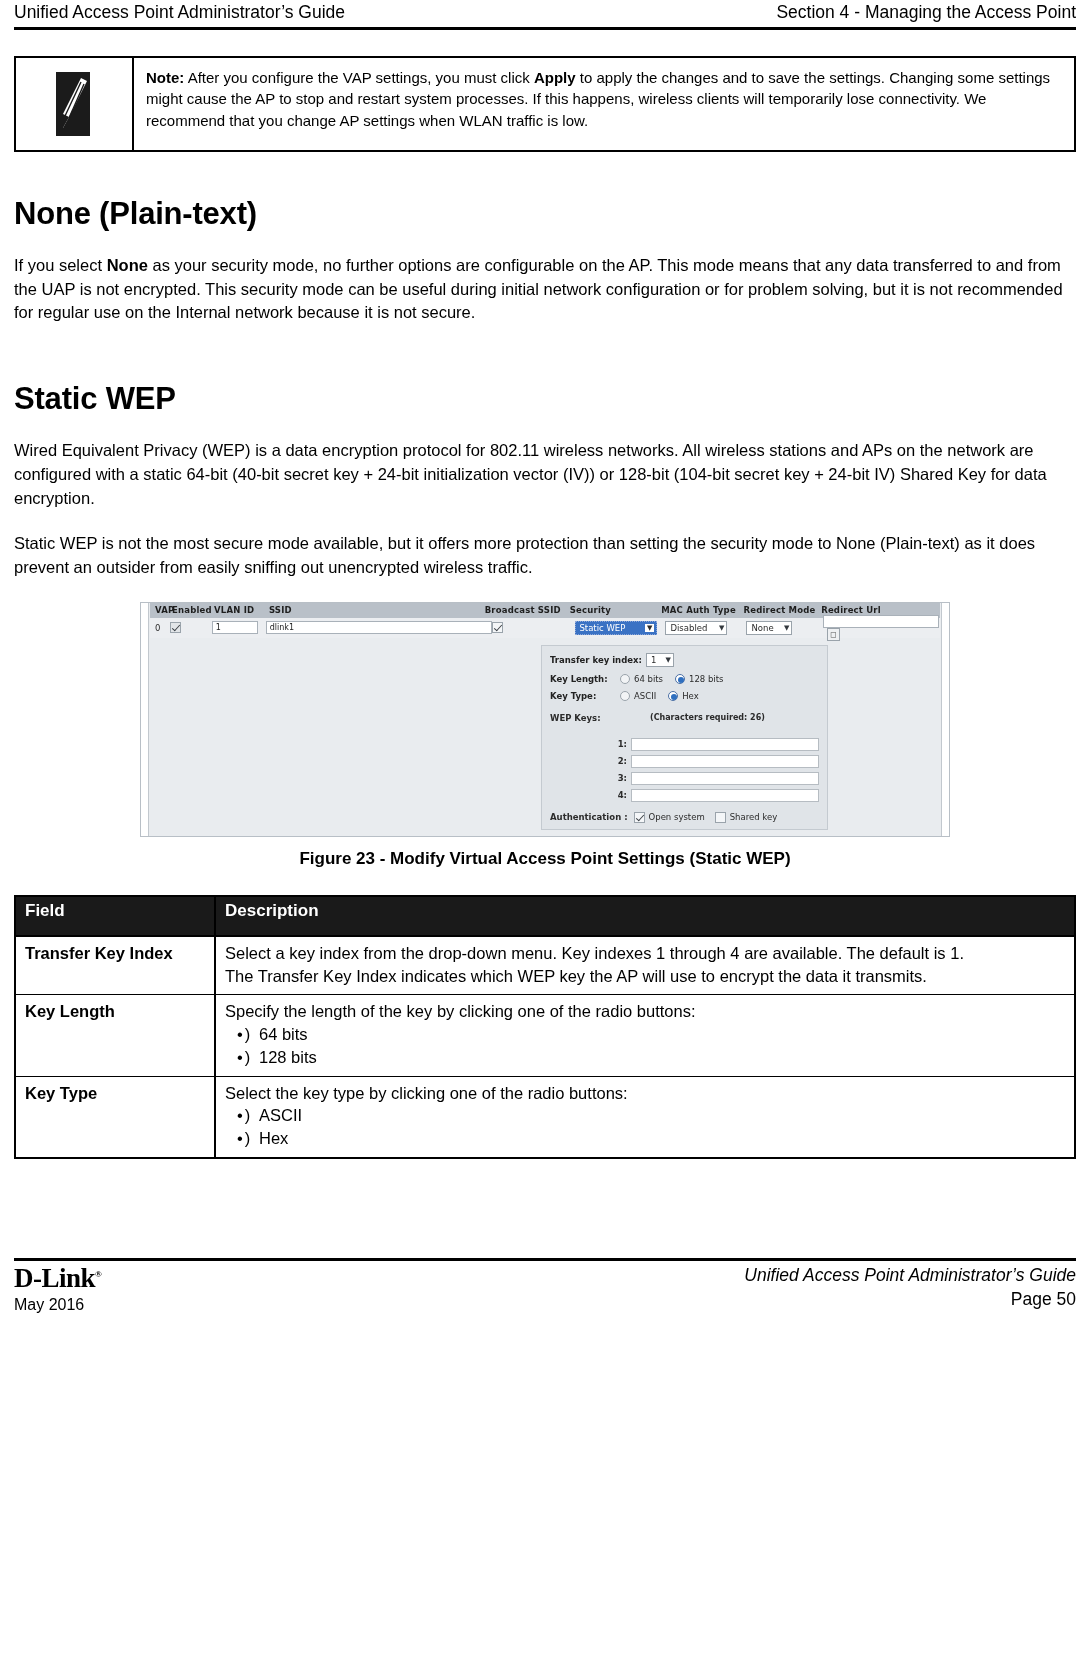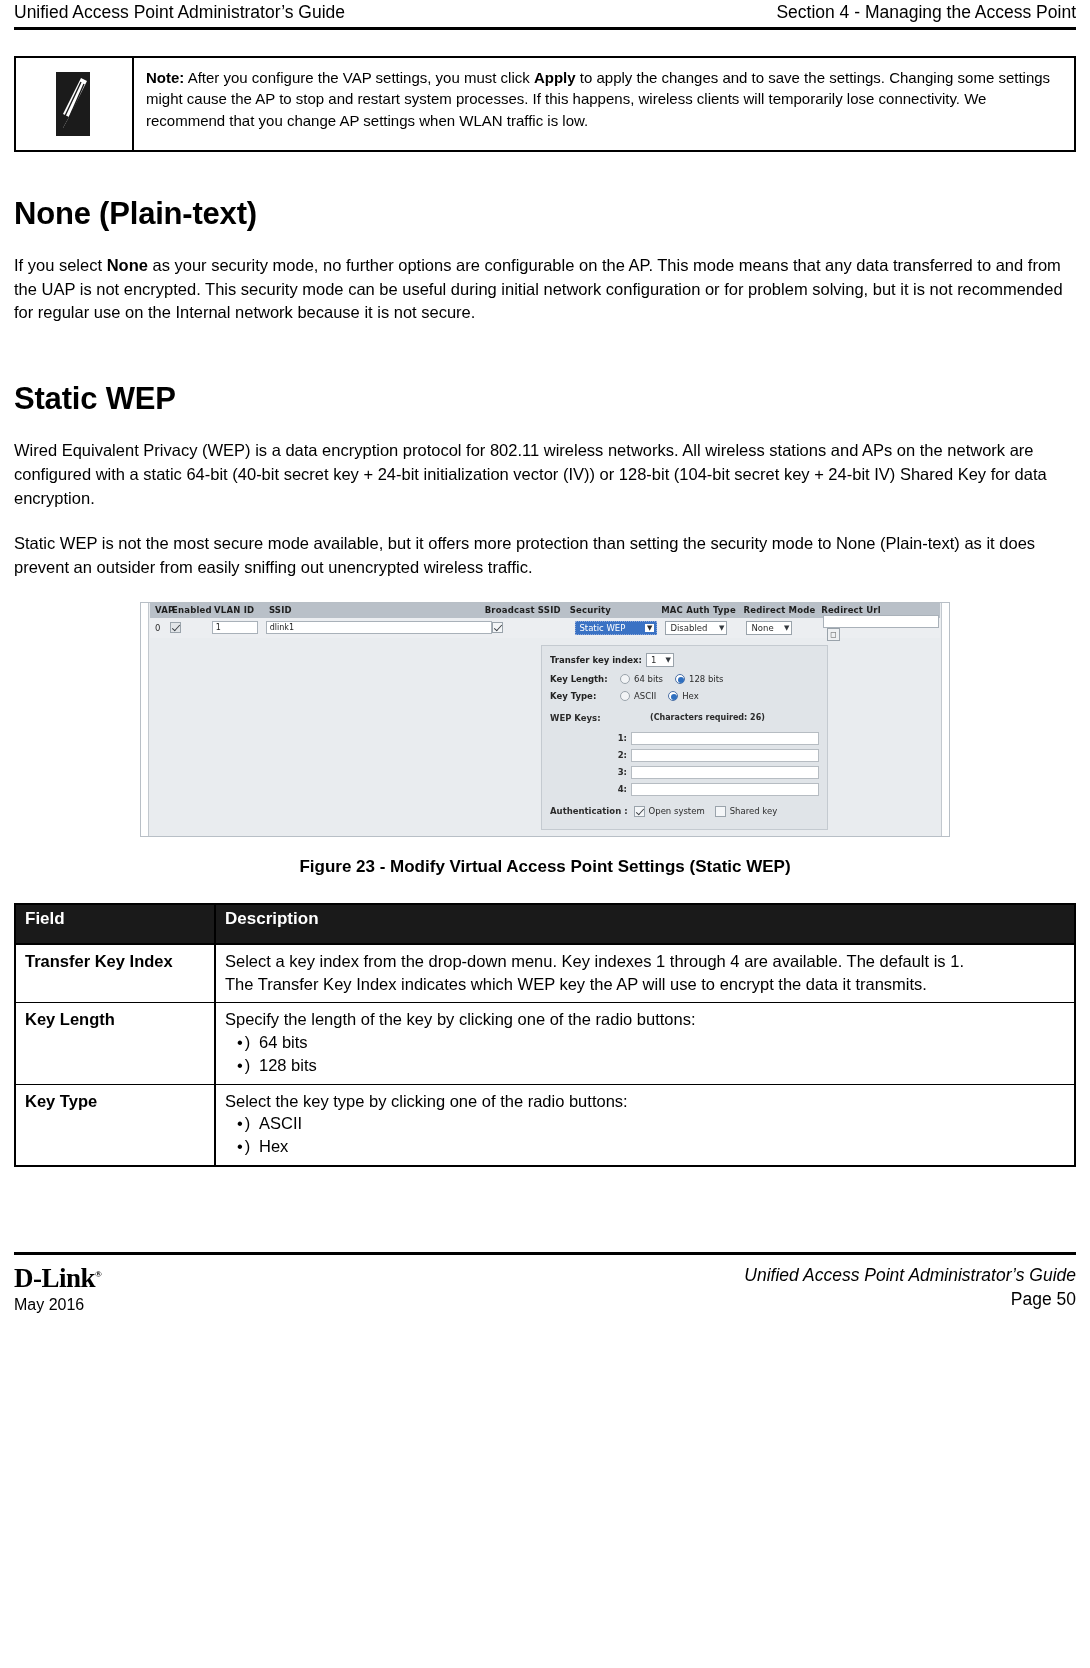--- a/index.html
+++ b/index.html
@@ -248,21 +248,21 @@
     left: 2px; top: 2px;
     width: 6px; height: 6px;
     border-radius: 50%;
     background: #2f6fbf;
   }
   .radio-opt { margin-right: 12px; display: inline-flex; align-items: center; }
 
   .wep-keys-head {
     display: flex;
     align-items: center;
-    margin-bottom: 9px;
+    margin-bottom: 15px;
     margin-top: 12px;
   }
   .wep-keys-head .lbl { font-weight: bold; width: 100px; }
   .wep-keys-head .req { font-weight: bold; font-size: 8px; }
 
   .key-row {
     display: flex;
     align-items: center;
     justify-content: flex-end;
     margin-bottom: 4px;
@@ -281,21 +281,21 @@
     font-size: 8.5px;
   }
   .auth-row .alabel { font-weight: bold; margin-right: 6px; }
   .auth-opt { display: inline-flex; align-items: center; margin-right: 10px; }
   .auth-opt .chk { margin-right: 4px; }
 
   .figure-caption {
     text-align: center;
     font-weight: bold;
     font-size: 17px;
-    margin-top: 20px;
+    margin-top: 12px;
   }
 
   
   table.fields {
     width: 1062px;
     border-collapse: collapse;
     margin-top: 26px;
     font-size: 16.5px;
   }
   table.fields th {
@@ -337,21 +337,21 @@
     position: absolute;
     left: 14px;
     right: 14px;
     bottom: 14px;
   }
   .footer-rule { border-top: 3px solid #000; }
   .footer-inner {
     display: flex;
     justify-content: space-between;
     align-items: flex-start;
-    padding-top: 10px;
+    padding-top: 4px;
   }
   .brand {
     font-family: "Liberation Serif", serif;
     font-weight: bold;
     font-size: 27px;
     letter-spacing: -0.5px;
     line-height: 1;
     position: relative;
   }
   .brand .reg { font-size: 9px; vertical-align: super; }

